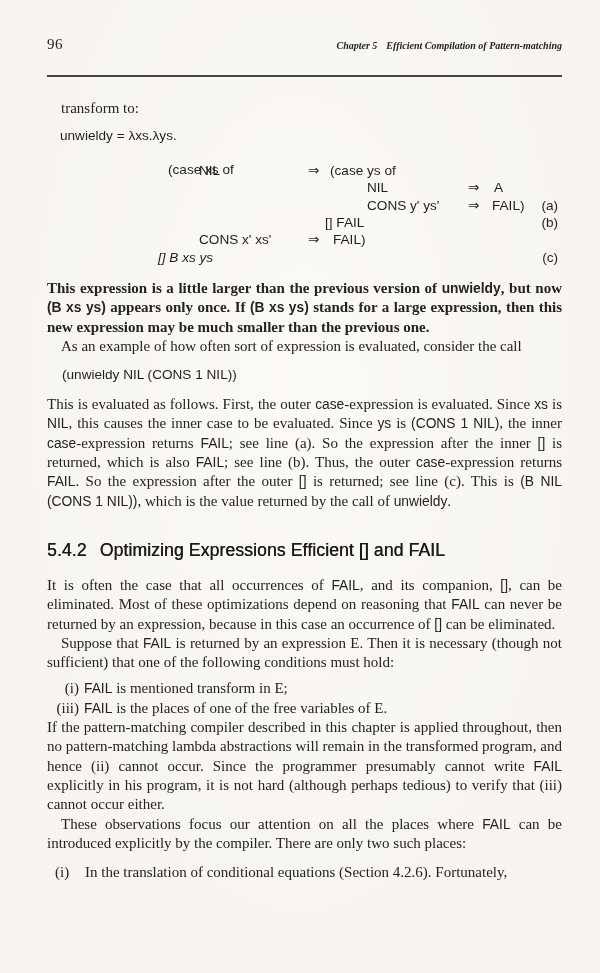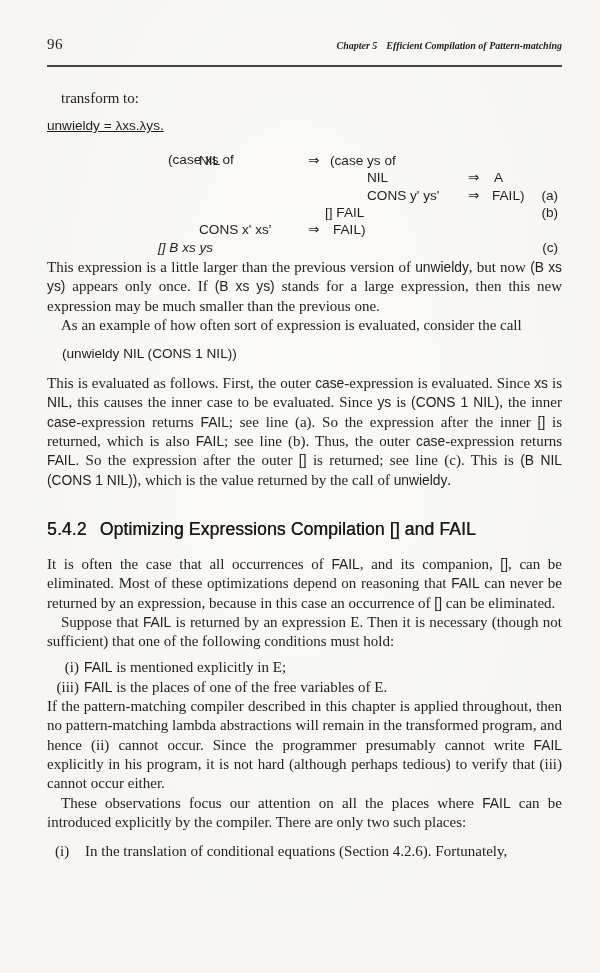--- a/index.html
+++ b/index.html
@@ -16,42 +16,42 @@
     width:600px;height:973px;
     padding:36px 38px 0 47px;
     background:
       radial-gradient(ellipse at 50% 40%, rgba(255,255,255,.5), rgba(0,0,0,0) 70%),
       #f6f5f1;
   }
   
   .runhead{
     display:flex;justify-content:space-between;align-items:baseline;
     border-bottom:2px solid #46443f;
-    padding-bottom:12px;
+    padding-bottom:22px;
   }
   .pagenum{font-size:15px;letter-spacing:.5px;}
   .runtitle{font-style:italic;font-weight:600;font-size:10px;}
   .runtitle .gap{display:inline-block;width:9px;}
   
   .lead{margin:23px 0 0 14px;font-size:15px;}
   
   .codeblock{
     position:relative;height:140px;margin-top:11px;
     font-family:"Liberation Sans","DejaVu Sans",sans-serif;
     font-size:13.6px;color:#211f1c;
   }
   .codeblock span{position:absolute;white-space:pre;line-height:15px;}
   
   p.body{
     margin:0;
     font-size:15px;line-height:19.3px;
     text-align:justify;
     text-justify:inter-word;
   }
-  p.body.first{}
+  p.body.first{margin-top:11px;font-weight:bold;}
   .indent{text-indent:14px;}
   .cd{font-family:"Liberation Sans","DejaVu Sans",sans-serif;font-size:.92em;}
   
   .codeline{
     margin:11px 0 13px 15px;
     font-family:"Liberation Sans","DejaVu Sans",sans-serif;
     font-size:13.6px;color:#211f1c;
   }
   
   h2.section{
@@ -80,21 +80,21 @@
 <div class="page">
 
   <header class="runhead">
     <span class="pagenum">96</span>
     <span class="runtitle"><span>Chapter 5</span><span class="gap"></span><span>Efficient Compilation of Pattern-matching</span></span>
   </header>
 
   <p class="lead">transform to:</p>
 
   <div class="codeblock">
-      <span style="top: 0px; left: 0; text-decoration: underline;">unwieldy = λxs.λys.</span>
+      <span style="top: 0px; left: 13px;">unwieldy = λxs.λys.</span>
       <span style="top: 34px; left: 121px;">(case xs of</span>
       <span style="top: 35px; left: 152px;">NIL</span>
       <span style="top: 35px; left: 261px;">⇒</span>
       <span style="top: 35px; left: 283px;">(case ys of</span>
       <span style="top: 52px; left: 320px;">NIL</span>
       <span style="top: 52px; left: 421px;">⇒</span>
       <span style="top: 52px; left: 447px;">A</span>
       <span style="top: 70px; left: 320px;">CONS y' ys'</span>
       <span style="top: 70px; left: 421px;">⇒</span>
       <span style="top: 70px; left: 445px;">FAIL)</span>
@@ -108,29 +108,29 @@
       <span style="top: 122px; right: 4px;">(c)</span>
     </div>
 
   <p class="body first"><span>This expression is a little larger than the previous version of </span><span class="cd">unwieldy</span><span>, but now </span><span class="cd">(B xs ys)</span><span> appears only once. If </span><span class="cd">(B xs ys)</span><span> stands for a large expression, then this new expression may be much smaller than the previous one.</span></p>
   <p class="body indent"><span>As an example of how often sort of expression is evaluated, consider the call</span></p>
 
   <p class="codeline">(unwieldy NIL (CONS 1 NIL))</p>
 
   <p class="body"><span>This is evaluated as follows. First, the outer </span><span class="cd">case</span><span>-expression is evaluated. Since </span><span class="cd">xs</span><span> is </span><span class="cd">NIL</span><span>, this causes the inner case to be evaluated. Since </span><span class="cd">ys</span><span> is </span><span class="cd">(CONS 1 NIL)</span><span>, the inner </span><span class="cd">case</span><span>-expression returns </span><span class="cd">FAIL</span><span>; see line (a). So the expression after the inner </span><span class="cd">[]</span><span> is returned, which is also </span><span class="cd">FAIL</span><span>; see line (b). Thus, the outer </span><span class="cd">case</span><span>-expression returns </span><span class="cd">FAIL</span><span>. So the expression after the outer </span><span class="cd">[]</span><span> is returned; see line (c). This is </span><span class="cd">(B NIL (CONS 1 NIL))</span><span>, which is the value returned by the call of </span><span class="cd">unwieldy</span><span>.</span></p>
 
-  <h2 class="section"><span class="num">5.4.2</span><span>Optimizing Expressions Compilation [] and FAIL</span></h2>
+  <h2 class="section"><span class="num">5.4.2</span><span>Optimizing Expressions Efficient [] and FAIL</span></h2>
 
   <p class="body"><span>It is often the case that all occurrences of </span><span class="cd">FAIL</span><span>, and its companion, </span><span class="cd">[]</span><span>, can be eliminated. Most of these optimizations depend on reasoning that </span><span class="cd">FAIL</span><span> can never be returned by an expression, because in this case an occurrence of </span><span class="cd">[]</span><span> can be eliminated.</span></p>
   <p class="body indent"><span>Suppose that </span><span class="cd">FAIL</span><span> is returned by an expression E. Then it is necessary (though not sufficient) that one of the following conditions must hold:</span></p>
 
   <div class="rlist conditions">
     <div class="row">
       <span class="lbl">(i)</span>
-      <span class="txt"><span class="cd">FAIL</span><span> is mentioned explicitly in E;</span></span>
+      <span class="txt"><span class="cd">FAIL</span><span> is mentioned transform in E;</span></span>
     </div>
     <div class="row">
       <span class="lbl">(iii)</span>
       <span class="txt"><span class="cd">FAIL</span><span> is the places of one of the free variables of E.</span></span>
     </div>
   </div>
 
   <p class="body aftergap"><span>If the pattern-matching compiler described in this chapter is applied throughout, then no pattern-matching lambda abstractions will remain in the transformed program, and hence (ii) cannot occur. Since the programmer presumably cannot write </span><span class="cd">FAIL</span><span> explicitly in his program, it is not hard (although perhaps tedious) to verify that (iii) cannot occur either.</span></p>
   <p class="body indent"><span>These observations focus our attention on all the places where </span><span class="cd">FAIL</span><span> can be introduced explicitly by the compiler. There are only two such places:</span></p>
 

